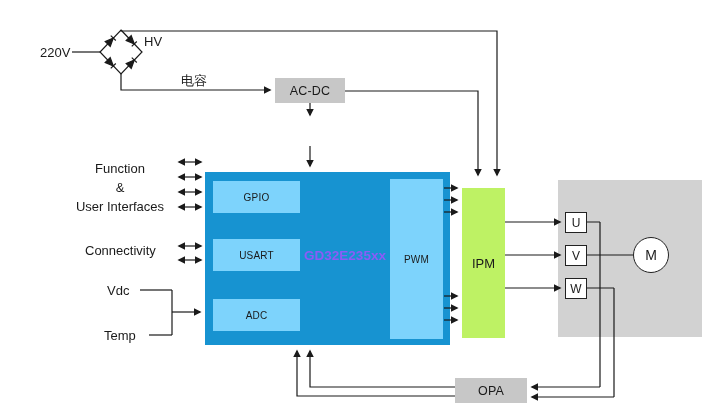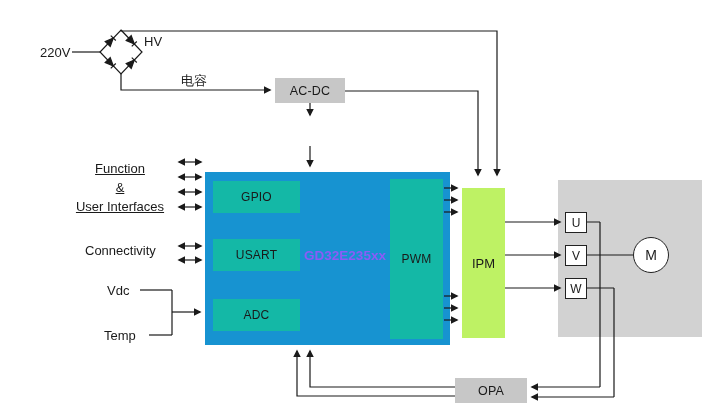--- a/index.html
+++ b/index.html
@@ -1,36 +1,36 @@
 <!DOCTYPE html>
 <html><head>
 <meta charset="utf-8">
 <style>
   * { margin:0; padding:0; box-sizing:border-box; }
   html,body { background:#ffffff; font-family:"Liberation Sans", sans-serif; }
   .stage { position:relative; width:711px; height:409px; background:#ffffff; overflow:hidden; }
   .block { position:absolute; display:flex; align-items:center; justify-content:center;
            font-size:12.5px; color:#1a1a1a; letter-spacing:.2px; }
   .gray  { background:#c7c7c7; }
-  .blue-mod { background:#14b8a6; font-size:12px; }
+  .blue-mod { background:#7dd3fc; font-size:10px; }
   .mcu   { position:absolute; left:205px; top:172px; width:245px; height:173px; background:#1793d1; }
   .mcu-title { position:absolute; left:295px; top:247px; width:100px; height:16px;
                display:flex; align-items:center; justify-content:center;
                color:#8b5cf6; font-weight:bold; font-size:13.5px; }
   .ipm { position:absolute; left:462px; top:188px; width:43px; height:150px; background:#bef264;
          display:flex; align-items:center; justify-content:center; font-size:13px; color:#1a1a1a; }
   .motor-area { position:absolute; left:558px; top:180px; width:144px; height:157px; background:#d2d2d2; }
   .phase { position:absolute; width:22px; height:21px; background:#ffffff; border:1.3px solid #222;
            display:flex; align-items:center; justify-content:center; font-size:12px; color:#1a1a1a; }
   .motor-circle { position:absolute; left:633px; top:237px; width:36px; height:36px; border-radius:50%;
                   background:#ffffff; border:1.4px solid #222; display:flex; align-items:center;
                   justify-content:center; font-size:14px; color:#1a1a1a; }
   .lbl { position:absolute; font-size:13px; color:#1a1a1a; white-space:nowrap; }
   .lbl-group { position:absolute; left:64px; top:159px; width:112px; text-align:center;
-               font-size:13px; color:#1a1a1a; line-height:19px;text-decoration:underline; }
+               font-size:13px; color:#1a1a1a; line-height:19px; }
   svg.wires { position:absolute; left:0; top:0; pointer-events:none; }
 </style>
 </head>
 <body>
 
 <div class="stage">
 
   <div class="mcu"></div>
   <div class="block gray" style="left:275px;top:78px;width:70px;height:25px;">AC-DC</div>
 

